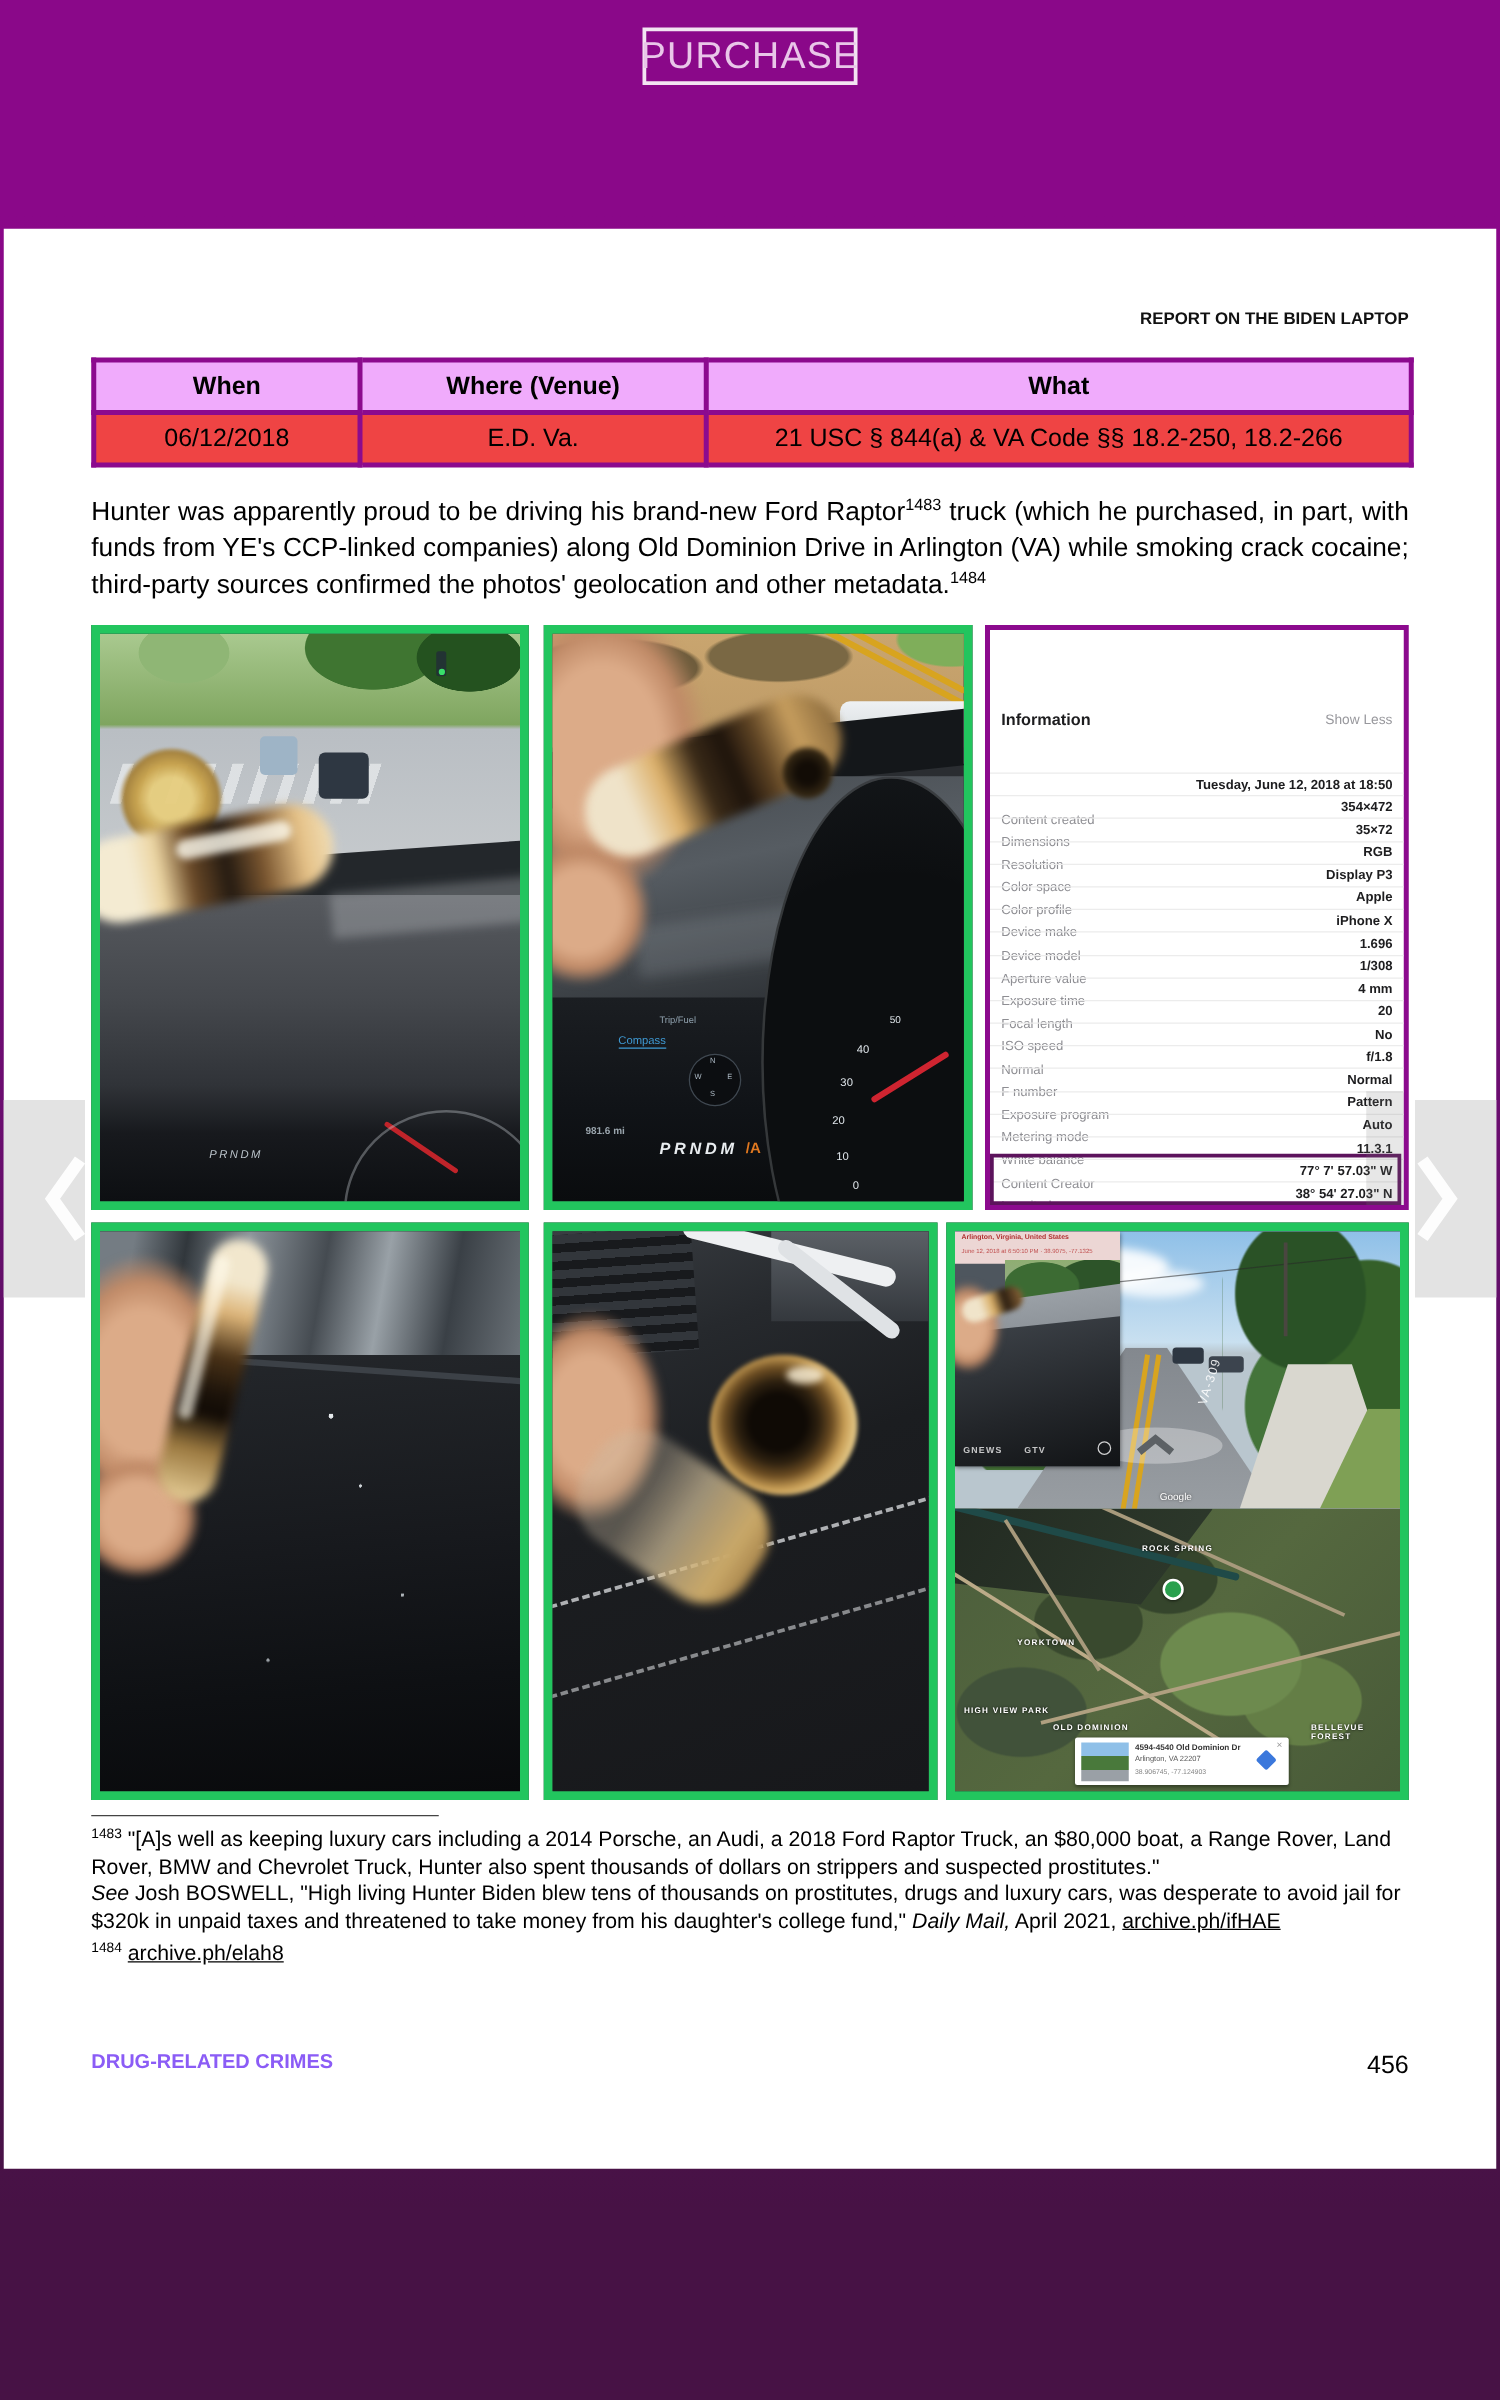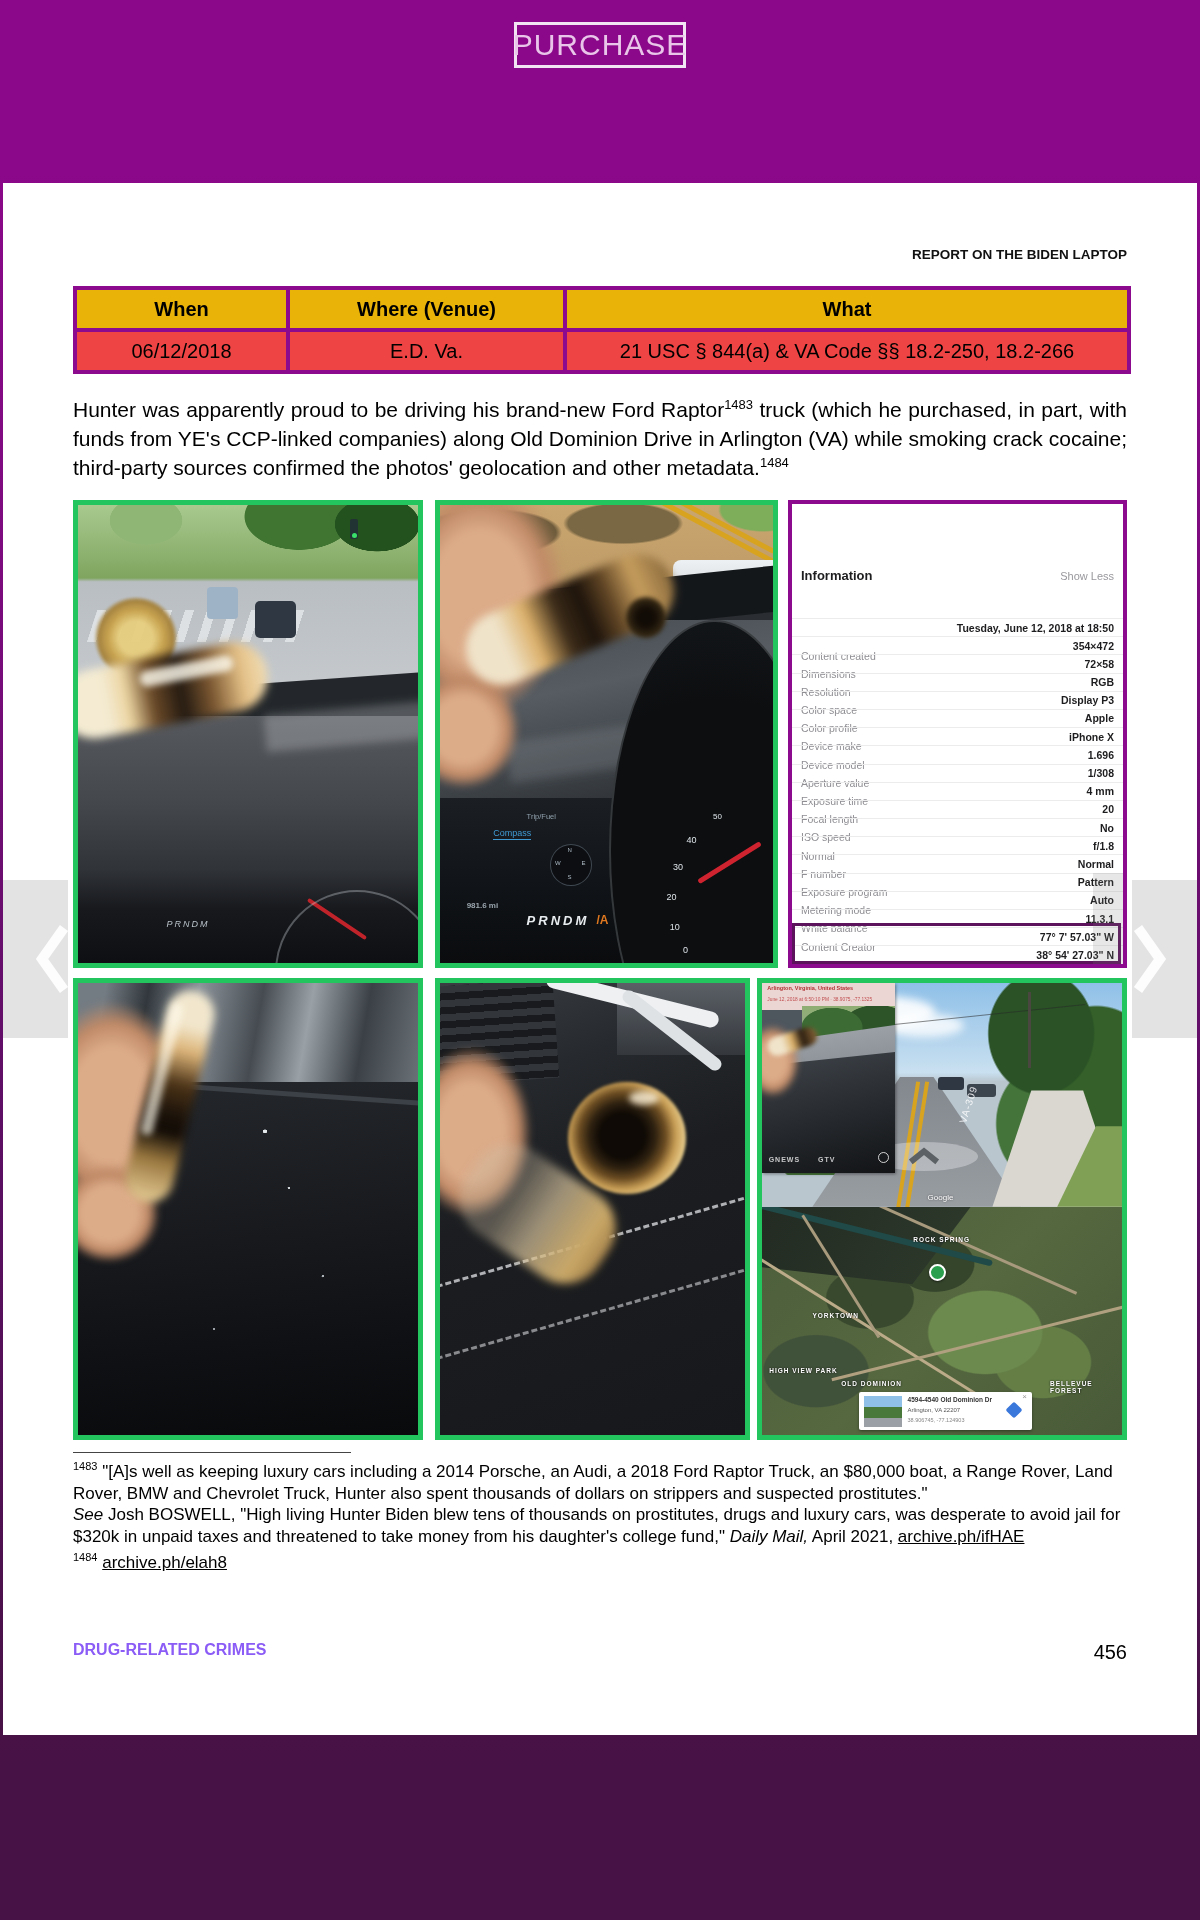--- a/index.html
+++ b/index.html
@@ -14,34 +14,34 @@
     display:flex;align-items:center;justify-content:center;box-sizing:border-box;}
 
   
   .page{position:absolute;left:3px;top:183px;width:1194px;height:1552px;background:#ffffff;}
 
   .report-tag{position:absolute;top:64px;right:70px;font-size:13.5px;font-weight:bold;color:#111;}
 
   
   .case-table{position:absolute;left:70px;top:103px;border-collapse:collapse;table-layout:fixed;width:1054px;}
   .case-table td{border:4px solid #8c0a8e;text-align:center;font-size:20px;height:34px;padding:2px 6px;}
-  .case-table tr.hd td{font-weight:bold;background:#eab308;}
+  .case-table tr.hd td{font-weight:bold;background:#f0abfc;}
   .case-table tr.dt td{background:#ef4444;}
 
   .body-par{position:absolute;left:70px;top:212px;width:1054px;font-size:21px;line-height:29px;color:#000;text-align:justify;}
   .body-par sup{font-size:13px;line-height:0;}
 
   
   .carousel-band{position:absolute;left:0;top:697px;width:1194px;height:158px;background:#e3e3e3;}
   .chev{position:absolute;width:40px;height:72px;}
   .chev svg{display:block;}
 
   
   .grid{position:absolute;left:65px;top:312px;width:1064px;height:950px;background:#ffffff;}
-  .photo{position:absolute;border:5px solid #22c55e;box-sizing:border-box;overflow:hidden;background:#2a2d31;}
+  .photo{position:absolute;border:7px solid #22c55e;box-sizing:border-box;overflow:hidden;background:#2a2d31;}
 
   
   .meta-panel{position:absolute;left:720px;top:5px;width:339px;height:468px;border:4px solid #8c0a8e;box-sizing:border-box;background:#fff;overflow:hidden;}
   .meta-head{position:absolute;left:0;top:0;width:100%;height:62px;}
   .meta-thumb{position:absolute;left:9px;top:10px;width:30px;height:41px;border-radius:3px;box-shadow:0 0 0 1px #d6d6d6,0 1px 3px rgba(0,0,0,.3);
     background:linear-gradient(180deg,#7d955e 0 30%,#57606a 30% 55%,#23262a 55% 100%);}
   .meta-title{position:absolute;left:50px;top:8px;font-size:13px;font-weight:bold;color:#1d1d1f;line-height:16px;}
   .meta-file{position:absolute;left:50px;top:24px;font-size:12.5px;font-weight:bold;color:#1d1d1f;white-space:nowrap;}
   .meta-sub{position:absolute;left:50px;top:41px;font-size:11.5px;color:#8e8e93;}
   .meta-info{position:absolute;left:9px;top:64px;font-size:13px;font-weight:bold;color:#1d1d1f;}
@@ -200,21 +200,21 @@
           <div class="meta-row">
               <span class="lb">Content created</span>
               <span class="vl">Tuesday, June 12, 2018 at 18:50</span>
             </div>
           <div class="meta-row">
               <span class="lb">Dimensions</span>
               <span class="vl">354×472</span>
             </div>
           <div class="meta-row">
               <span class="lb">Resolution</span>
-              <span class="vl">72×58</span>
+              <span class="vl">35×72</span>
             </div>
           <div class="meta-row">
               <span class="lb">Color space</span>
               <span class="vl">RGB</span>
             </div>
           <div class="meta-row">
               <span class="lb">Color profile</span>
               <span class="vl">Display P3</span>
             </div>
           <div class="meta-row">

